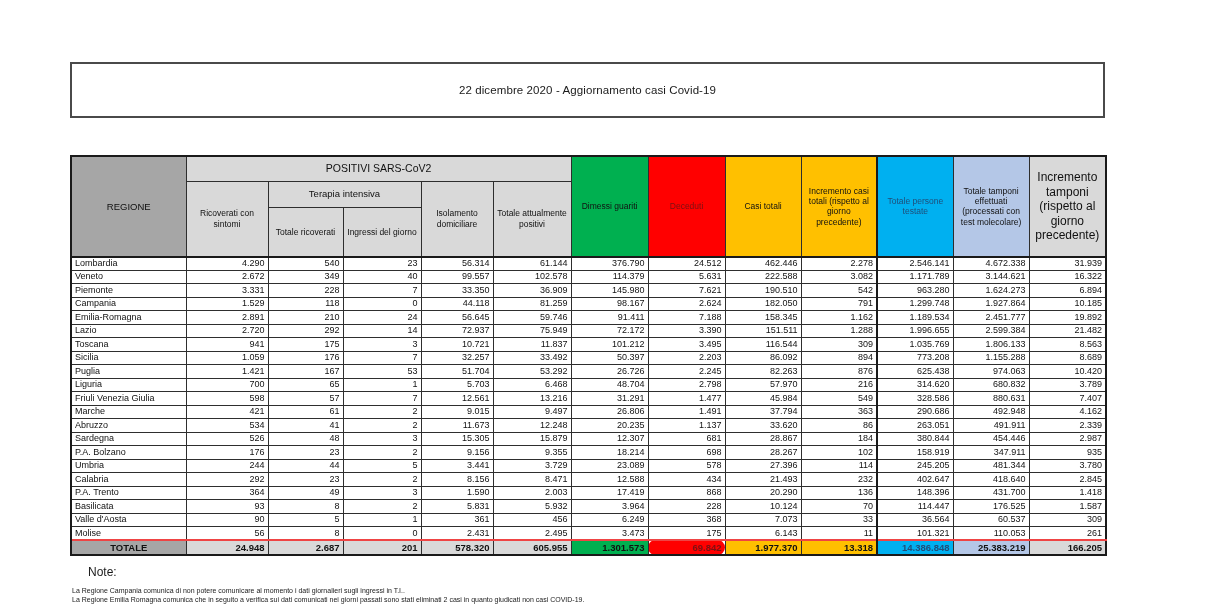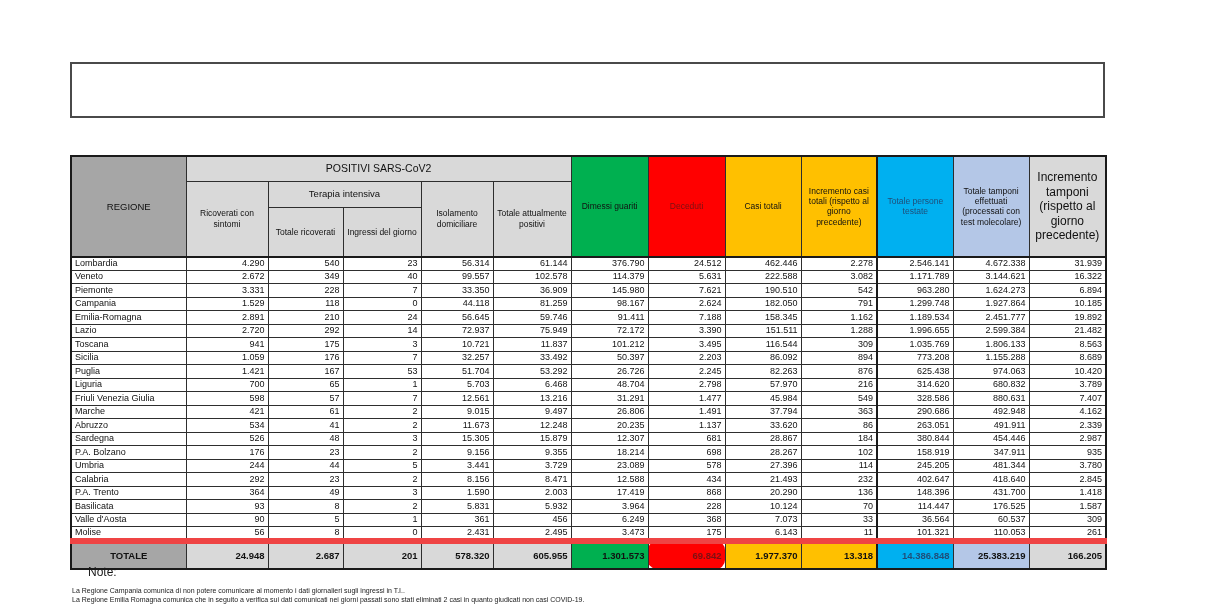--- a/index.html
+++ b/index.html
@@ -56,40 +56,41 @@
   .th-peri  { background: var(--periwinkle); font-size: 8.5px; padding: 1px 2px; }
   .th-gray  { background: var(--light-gray2); font-size: 12px; padding: 1px 2px; }
 
   
   tbody tr { height: 13.5px; }
   tbody td { font-size: 9px; line-height: 1; background: #fff; }
   .region-cell { text-align: left; padding: 1px 3px; }
   .num-cell    { text-align: right; padding: 1px 3px; }
 
   
-  .total-row { height: 28px; border-top: 6px solid #ef4444; }
+  .total-row { height: 15px; border-top: 2px solid #ef4444; }
   .total-row td { font-weight: 700; font-size: 9.5px; }
   .total-row .region-cell { text-align: center; }
   .c-mgray { background: var(--medium-gray) !important; }
   .c-lgray { background: var(--light-gray) !important; }
   .c-green { background: var(--green) !important; }
   .c-red   { background: var(--red) !important; color: var(--deceduti-text); border-radius: 9px; }
   .c-yellow{ background: var(--yellow) !important; }
   .c-cyan  { background: var(--cyan) !important; color: var(--testate-text); }
   .c-peri  { background: var(--periwinkle) !important; }
   .c-gray2 { background: var(--light-gray2) !important; }
 
   
   .note-label { position: absolute; left: 88px; top: 565px; font-size: 12px; color: #1a1a1a; }
   .note-lines { position: absolute; left: 72px; top: 587px; font-size: 7px; line-height: 8.5px; color: #1a1a1a; }
 </style>
 </head>
 <body>
 
 <div class="title-box">
+  <p>22 dicembre 2020 - Aggiornamento casi Covid-19</p>
 </div>
 
 <table class="covid-table">
   <colgroup>
     <col style="width:115px">
       <col style="width:82px">
       <col style="width:75px">
       <col style="width:78px">
     <col style="width:72px">
       <col style="width:78px">

